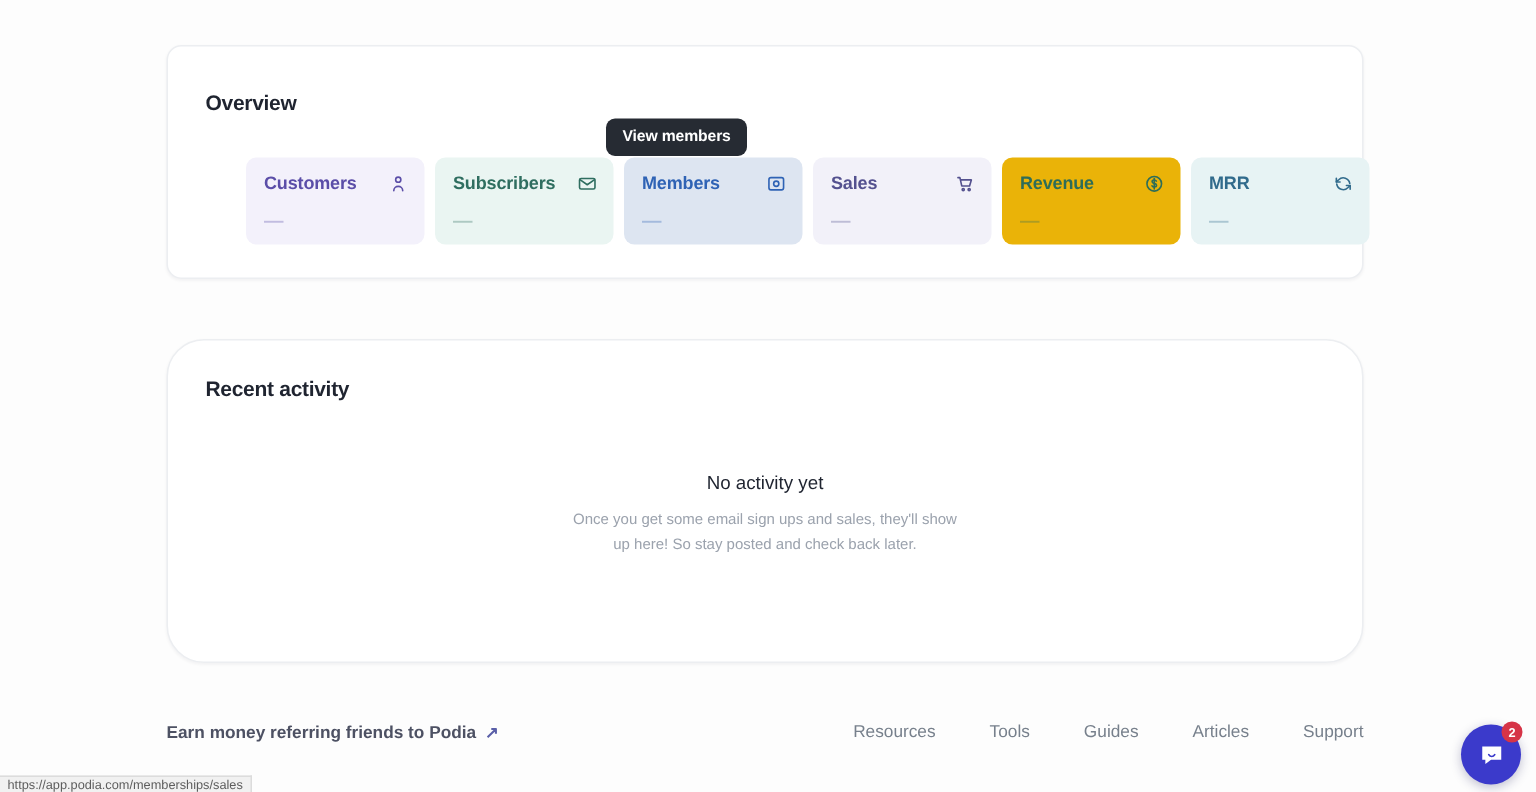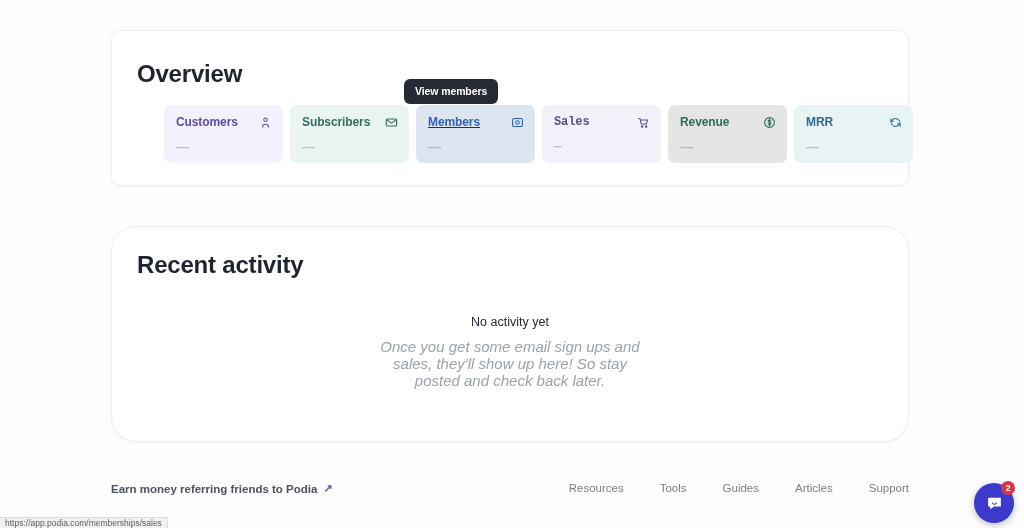--- a/index.html
+++ b/index.html
@@ -36,21 +36,21 @@
     width: 798px; height: 156px;
   }
   #activity-panel {
     left: 111px; top: 226px;
     width: 798px; height: 216px; border-radius: 25px;
   }
 
   .panel-title {
     position: absolute;
     left: 25px;
-    font-size: 24px;
+    font-size: 14px;
     font-weight: 700;
     letter-spacing: -0.2px;
     color: #1f2430;
   }
   #overview-title { top: 29px; }
   #activity-title { top: 24px; }
 
   
   .cards {
     position: absolute;
@@ -96,25 +96,25 @@
     font-size: 13px;
     line-height: 16px;
     font-weight: 600;
   }
 
   
   .card-violet  { background: #f3f1fb; }
   .card-violet .stat-label, .card-violet .stat-value { color: #5b4ea8; }
   .card-mint    { background: #eaf5f2; }
   .card-mint .stat-label, .card-mint .stat-value { color: #2f6e60; }
-  .card-blue    { background: #dde5f1; text-decoration: underline; }
+  .card-blue    { background: #dde5f1; }
   .card-blue .stat-label, .card-blue .stat-value { color: #2f63b5; }
-  .card-lilac   { background: #f2f1f9; font-family: Liberation Mono, monospace; }
+  .card-lilac   { background: #f2f1f9; }
   .card-lilac .stat-label, .card-lilac .stat-value { color: #54518f; }
-  .card-green   { background: #e5e5e5; }
+  .card-green   { background: #eab308; }
   .card-green .stat-label, .card-green .stat-value { color: #2e6d58; }
   .card-teal    { background: #e7f3f4; }
   .card-teal .stat-label, .card-teal .stat-value { color: #316b8c; }
 
   .stat-value { opacity: 0.32; }
 
   
   #members-tooltip {
     position: absolute;
     left: 404px;
@@ -137,26 +137,25 @@
     top: 88px;
     text-align: center;
   }
   #empty-title {
     font-size: 12.5px;
     font-weight: 400;
     color: #1f2430;
     margin-bottom: 9px;
   }
   #empty-desc {
-    font-size: 15px;
+    font-size: 10px;
     line-height: 17px;
     color: #9ba2ad;
     width: 268px;
     margin: 0 auto;
-    font-style: italic;
   }
 
   
   #footer {
     position: absolute;
     left: 111px;
     top: 478px;
     width: 798px;
     height: 20px;
     display: flex;

